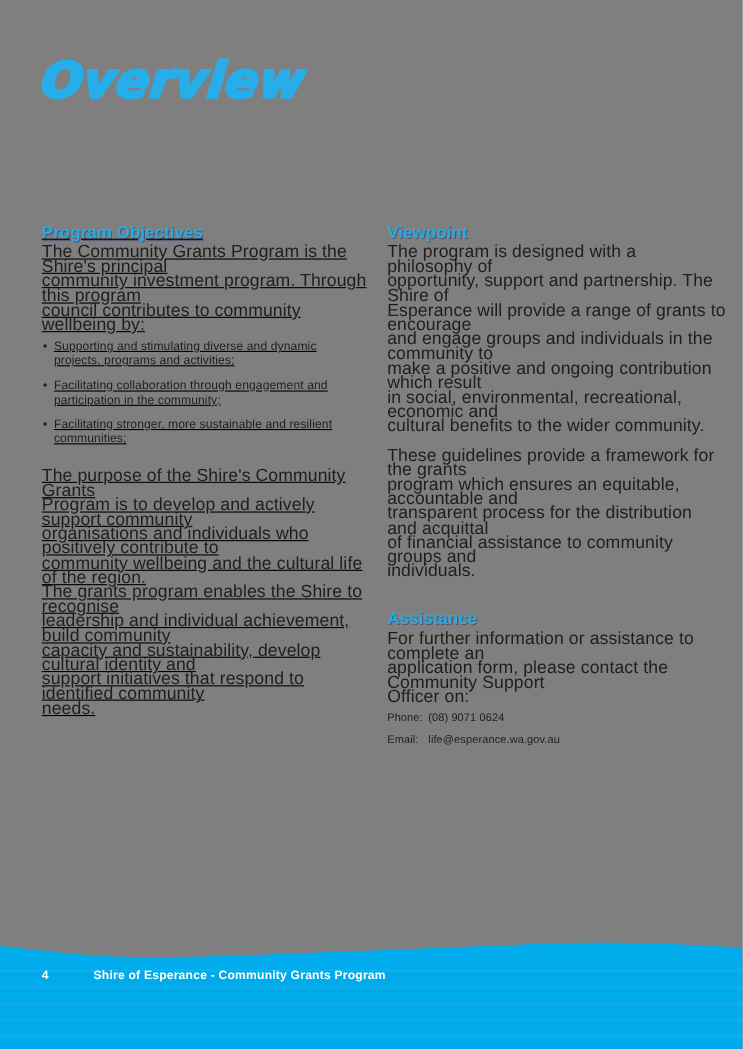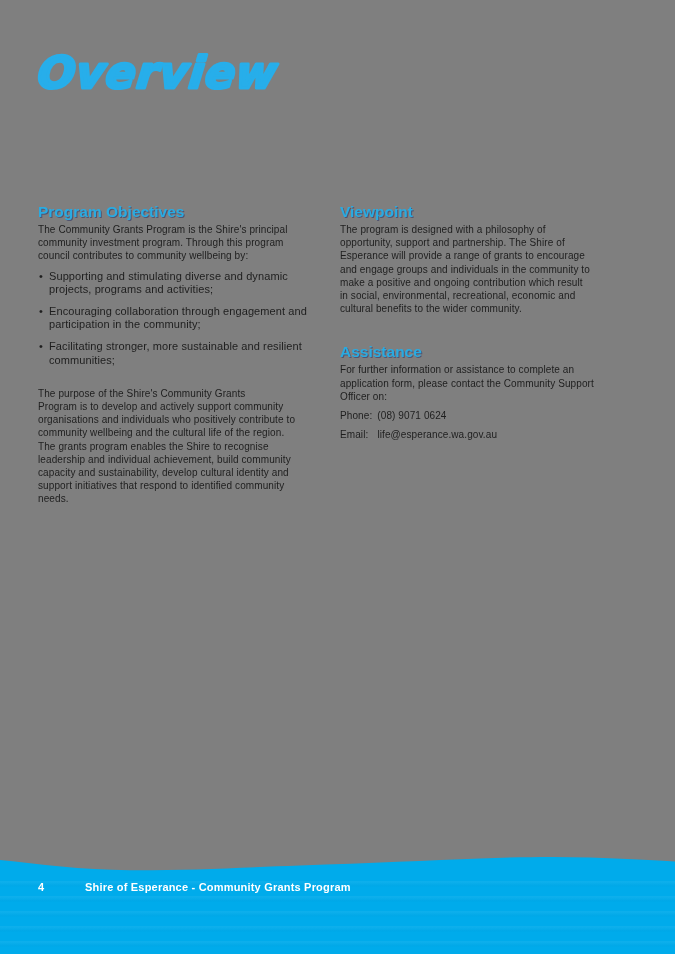--- a/index.html
+++ b/index.html
@@ -13,31 +13,31 @@
   
   .title-wrap{position:absolute;left:30px;top:36px;width:280px;height:70px;}
   .title-svg{display:block;width:280px;height:70px;}
   .title-svg text{
     font-family:"DejaVu Sans","Liberation Sans",sans-serif;
     font-style:italic;font-weight:bold;
     letter-spacing:1px;
   }
   
   .col{position:absolute;top:203px;}
-  .col-left{left:38px;width:302px;}
-  .col-right{left:340px;width:308px;}
+  .col-left{left:38px;width:302px;text-decoration:underline;}
+  .col-right{left:352px;width:308px;}
   h2{
     margin:0 0 3px 0;
     font-size:15.5px;line-height:17px;font-weight:bold;
     color:#29abe2;
     text-shadow:1px 1px 0 rgba(27,34,94,0.45);
   }
   .body-text{
     margin:0;
-    font-size:10px;line-height:13.2px;
+    font-size:16px;line-height:13.2px;
     color:#1e1e1e;
     white-space:pre-line;
     letter-spacing:0.1px;
   }
   p.body-text{margin-top:2px;}
   p.mt{margin-top:13px;}
   p.mt-big{margin-top:20px;}
   ul.bullets{
     list-style:none;
     margin:7px 0 0 0;padding:0;
@@ -96,21 +96,21 @@
   </div>
 
   <div class="col col-left">
     <h2>Program Objectives</h2>
     <p class="body-text">The Community Grants Program is the Shire's principal
 community investment program. Through this program
 council contributes to community wellbeing by:</p>
     <ul class="bullets">
       <li>Supporting and stimulating diverse and dynamic
 projects, programs and activities;</li>
-      <li>Encouraging collaboration through engagement and
+      <li>Facilitating collaboration through engagement and
 participation in the community;</li>
       <li>Facilitating stronger, more sustainable and resilient
 communities;</li>
     </ul>
     <p class="body-text mt-big">The purpose of the Shire's Community Grants
 Program is to develop and actively support community
 organisations and individuals who positively contribute to
 community wellbeing and the cultural life of the region.
 The grants program enables the Shire to recognise
 leadership and individual achievement, build community
@@ -121,20 +121,25 @@
 
   <div class="col col-right">
     <h2>Viewpoint</h2>
     <p class="body-text">The program is designed with a philosophy of
 opportunity, support and partnership. The Shire of
 Esperance will provide a range of grants to encourage
 and engage groups and individuals in the community to
 make a positive and ongoing contribution which result
 in social, environmental, recreational, economic and
 cultural benefits to the wider community.</p>
+    <p class="body-text mt">These guidelines provide a framework for the grants
+program which ensures an equitable, accountable and
+transparent process for the distribution and acquittal
+of financial assistance to community groups and
+individuals.</p>
 
     <h2 class="h2-assist">Assistance</h2>
     <p class="body-text">For further information or assistance to complete an
 application form, please contact the Community Support
 Officer on:</p>
     <p class="contact-line">
       <span class="lbl">Phone:</span><span>(08) 9071 0624</span>
     </p>
     <p class="contact-line email">
       <span class="lbl">Email:</span><span>life@esperance.wa.gov.au</span>

